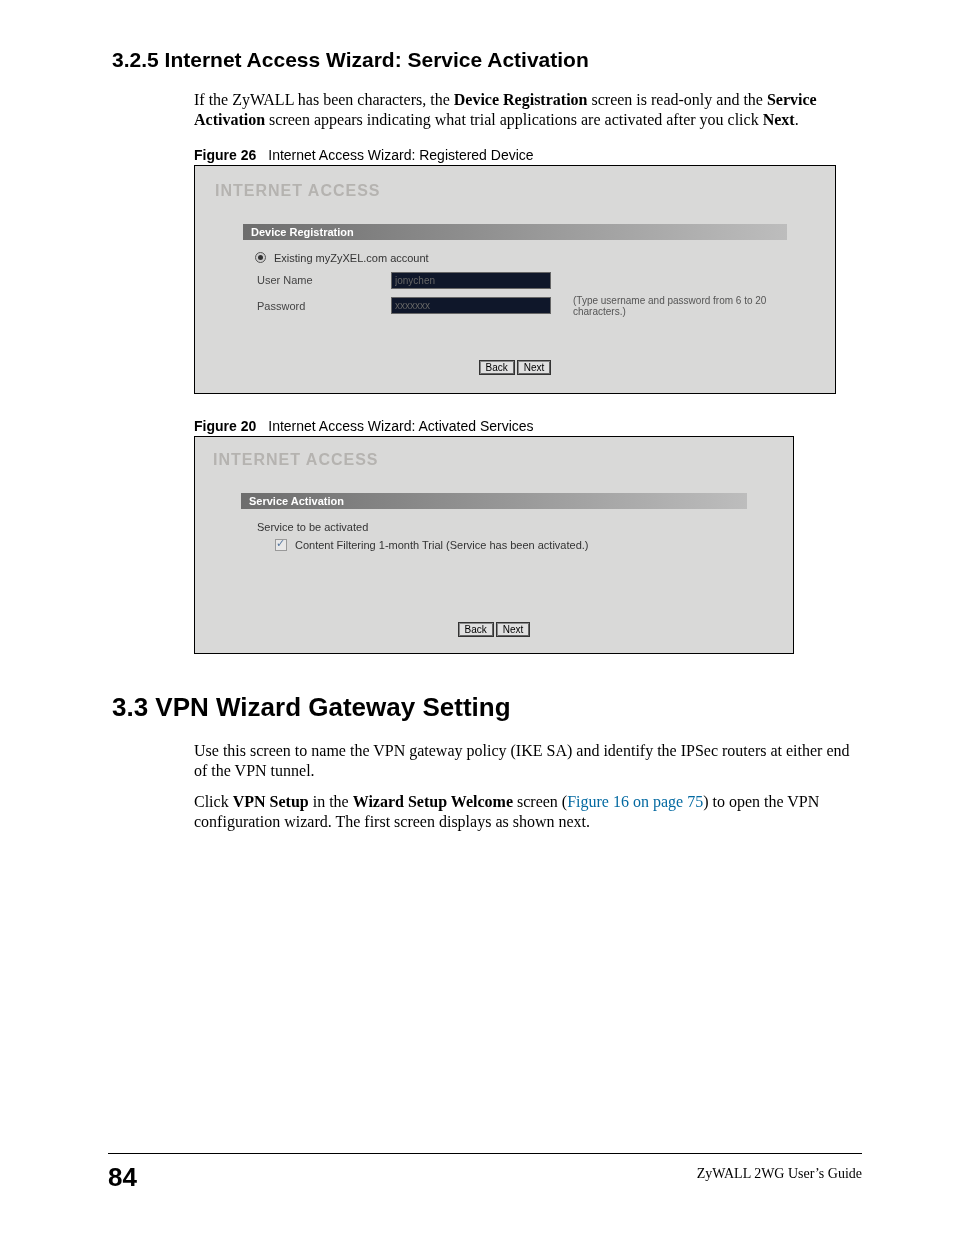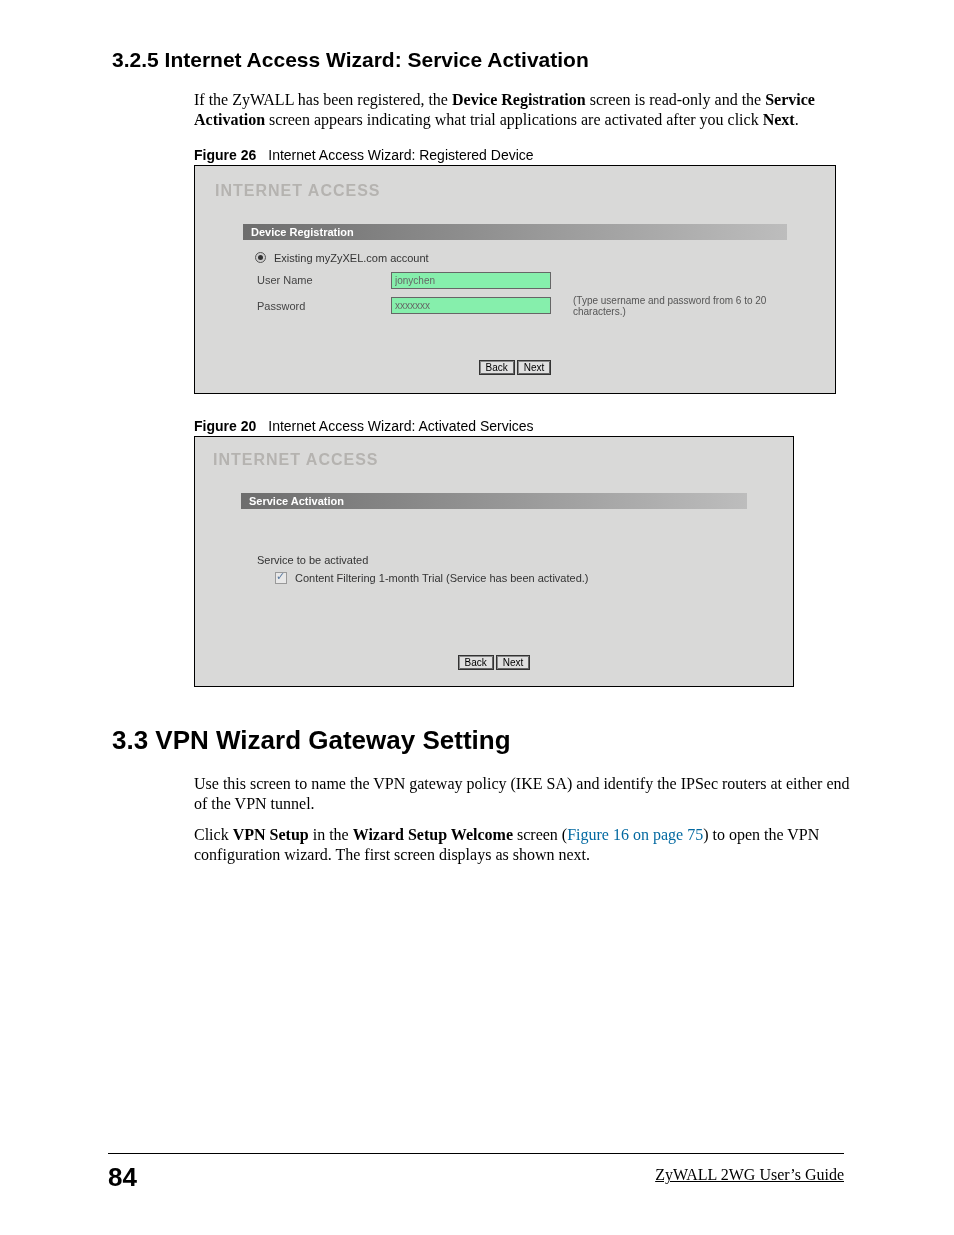--- a/index.html
+++ b/index.html
@@ -20,43 +20,43 @@
   .wizard-title { font-family: Arial, Helvetica, sans-serif; font-weight: 700; letter-spacing: 1px; font-size: 16px; color: #b5b3b0; margin-bottom: 24px; }
   .section-header { background: linear-gradient(to right, #6d6d6d, #bdbdbd); color: #fff; font-family: Verdana, Arial, sans-serif; font-size: 11px; font-weight: 700; padding: 2px 8px; }
   .section-body { padding: 12px 8px 30px 8px; font-family: Verdana, Arial, sans-serif; font-size: 11px; color: #333; }
   .row { display: flex; align-items: center; margin-bottom: 8px; }
   .radio { width: 11px; height: 11px; border: 1px solid #555; border-radius: 50%; background: #cfcfcf; margin-right: 8px; margin-left: 4px; position: relative; }
   .radio.checked::after { content: ""; position: absolute; left: 2px; top: 2px; width: 5px; height: 5px; background: #333; border-radius: 50%; }
   .cbx { width: 12px; height: 12px; border: 1px solid #999; background: #e8e8e8; margin-right: 8px; margin-left: 18px; position: relative; }
   .cbx.checked::after { content: "✓"; position: absolute; left: 0; top: -3px; font-size: 11px; color: #5a7aa0; }
   .form-grid { display: grid; grid-template-columns: 112px 160px 1fr; gap: 6px 22px; align-items: center; margin-left: 6px; margin-top: 8px; }
   .lbl { font-size: 11px; color: #444; }
-  .txt { background: #86efac; border: 1px solid #666; height: 17px; padding: 0 3px; font-family: Verdana, Arial, sans-serif; font-size: 10px; color: #666; }
+  .txt { background: #0f172a; border: 1px solid #666; height: 17px; padding: 0 3px; font-family: Verdana, Arial, sans-serif; font-size: 10px; color: #666; }
   .hint { font-size: 10px; color: #555; }
   .btn-row { text-align: center; margin-top: 10px; }
   .btn { display: inline-block; border: 1px solid #333; background: #e0e0e0; font-family: Verdana, Arial, sans-serif; font-size: 10px; padding: 1px 6px; margin: 0 0px; cursor: pointer; box-shadow: 1px 1px 0 #888 inset, -1px -1px 0 #666 inset; }
   .btn + .btn { margin-left: 2px; }
 
-  .footer { position: absolute; left: 108px; right: 110px; bottom: 42px; border-top: 1.5px solid #000; padding-top: 8px; display: flex; justify-content: space-between; align-items: flex-start; }
+  .footer { position: absolute; left: 108px; right: 92px; bottom: 42px; border-top: 1.5px solid #000; padding-top: 8px; display: flex; justify-content: space-between; align-items: flex-start; }
   .pagenum { font-family: Arial, Helvetica, sans-serif; font-weight: 700; font-size: 26px; }
-  .doc-title { font-size: 16px; margin-top: 4px; text-decoration: underline; }
+  .doc-title { font-size: 14px; margin-top: 4px; }
 
   .indent-svc { margin-left: 8px; }
   .svc-label { margin-left: 20px; margin-bottom: 6px; }
 </style>
 </head>
 <body>
 <div class="page">
 
 
   <div class="h-section">3.2.5  Internet Access Wizard: Service Activation</div>
 
   <div class="body-indent">
     <p class="para">
-      <span>If the ZyWALL has been registered, the </span><span class="bold">Device Registration</span><span> screen is read-only and the </span><span class="bold">Service Activation</span><span> screen appears indicating what trial applications are activated after you click </span><span class="bold">Next</span><span>.</span>
+      <span>If the ZyWALL has been characters, the </span><span class="bold">Device Registration</span><span> screen is read-only and the </span><span class="bold">Service Activation</span><span> screen appears indicating what trial applications are activated after you click </span><span class="bold">Next</span><span>.</span>
     </p>
 
     <div class="fig-caption">
       <span class="fignum">Figure 26</span><span>Internet Access Wizard: Registered Device</span>
     </div>
 
     <div class="wizard-box">
       <div class="wizard-title">INTERNET ACCESS</div>
       <div style="margin: 0 28px;">
         <div class="section-header">Device Registration</div>
@@ -81,21 +81,21 @@
     </div>
 
     <div class="fig-caption" style="margin-top:24px;">
       <span class="fignum">Figure 20</span><span>Internet Access Wizard: Activated Services</span>
     </div>
 
     <div class="wizard-box" style="width:600px; padding:14px 18px 16px 18px;">
       <div class="wizard-title">INTERNET ACCESS</div>
       <div style="margin: 0 28px;">
         <div class="section-header">Service Activation</div>
-        <div class="section-body indent-svc" style="padding-bottom:50px;margin-top:33px;">
+        <div class="section-body indent-svc" style="padding-bottom:50px;">
           <div class="svc-label" style="margin-left:0;">Service to be activated</div>
           <div class="row">
             <span class="cbx checked"></span>
             <span>Content Filtering 1-month Trial (Service has been activated.)</span>
           </div>
         </div>
       </div>
       <div class="btn-row">
         <span class="btn">Back</span><span class="btn">Next</span>
       </div>

